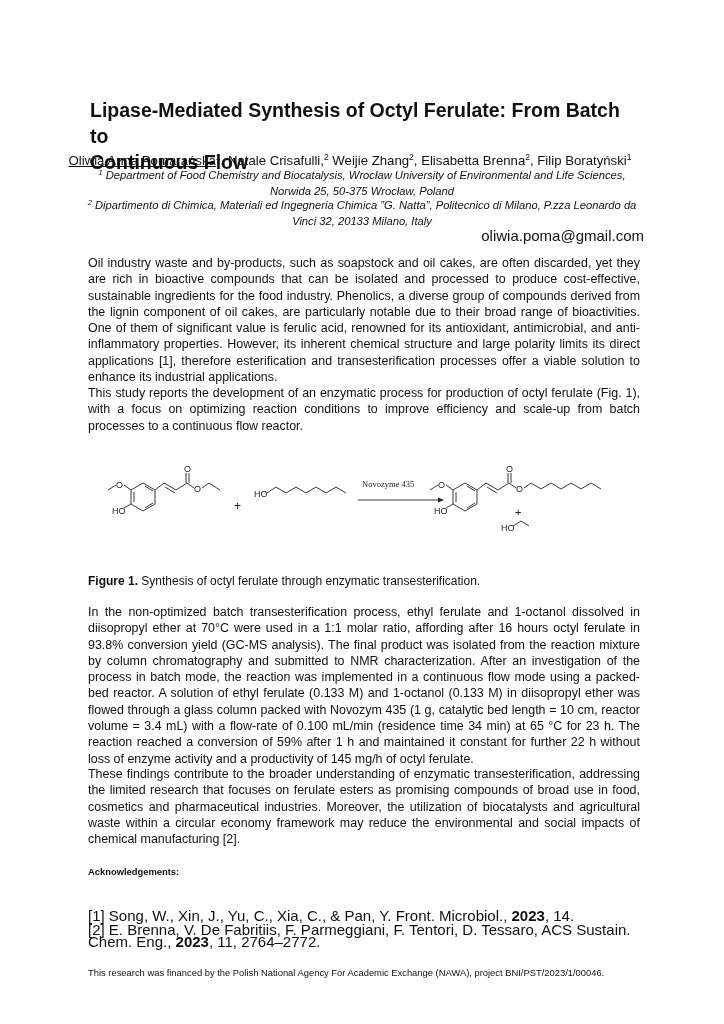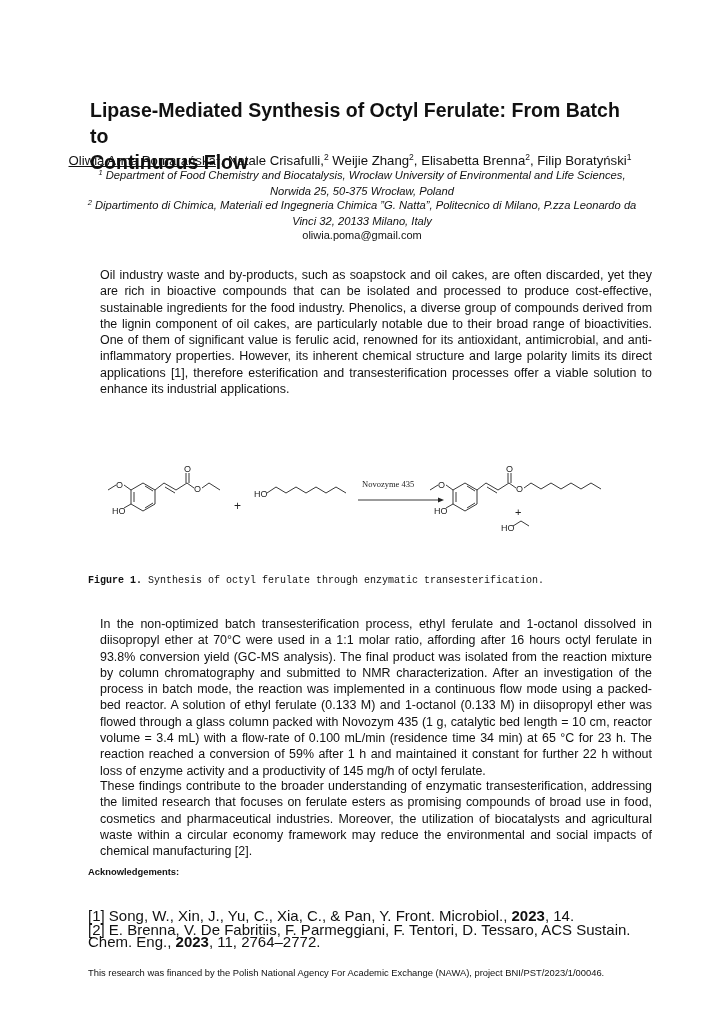--- a/index.html
+++ b/index.html
@@ -8,26 +8,26 @@
     .page { position: absolute; left: 0; top: 0; width: 724px; height: 1024px; }
     .title { position: absolute; left: 90px; width: 544px; top: 97px; text-align: left;
              font-weight: bold; font-size: 19.5px; line-height: 26px; color: #111; }
     .authors { position: absolute; left: 48px; width: 604px; top: 152px; text-align: center;
                font-size: 13.2px; line-height: 17px; }
     .authors sup { font-size: 8.5px; vertical-align: 5px; line-height: 0; }
     .authors .presenter { text-decoration: underline; }
     .affil { position: absolute; left: 80px; width: 564px; text-align: center;
              font-style: italic; font-size: 11.2px; line-height: 15.5px; }
     .affil sup { font-size: 7.5px; vertical-align: 4px; line-height: 0; }
-    .email { position: absolute; left: 80px; width: 564px; top: 228px; text-align: center;
-             font-size: 11px; line-height: 15px; }
+    .email { position: absolute; left: 80px; width: 564px; top: 228px; text-align: right;
+             font-size: 15px; line-height: 15px; }
     .para { position: absolute; left: 88px; width: 552px; text-align: justify;
-            font-size: 12.45px; line-height: 16.3px; margin: 12px; }
+            font-size: 12.45px; line-height: 16.3px; margin: 0; }
     .scheme { position: absolute; left: 100px; top: 460px; width: 540px; height: 90px; }
-    .fig-caption { position: absolute; left: 88px; top: 575px; font-size: 10px; line-height: 12px; font-family: Liberation Mono, monospace; }
+    .fig-caption { position: absolute; left: 88px; top: 575px; font-size: 12px; line-height: 12px; }
     .fig-caption b { font-weight: bold; }
     .ack-title { position: absolute; left: 88px; top: 866px; font-weight: bold; font-size: 9.4px; line-height: 12px; }
     .ack-text { position: absolute; left: 88px; top: 923px; font-size: 9.4px; line-height: 12px; width: 560px; margin-top: 44px; }
     .ref { position: absolute; left: 88px; font-size: 15px; line-height: 12px; width: 560px; }
     .ref b { font-weight: bold; }
     svg text { font-family: "Liberation Sans", sans-serif; }
     .serif-lbl { font-family: "Liberation Serif", serif; }
   </style>
 </head>
 <body>
@@ -49,20 +49,21 @@
   </div>
 
   <div class="affil" style="top:198px;">
     <div><sup>2</sup> <span>Dipartimento di Chimica, Materiali ed Ingegneria Chimica ”G. Natta”, Politecnico di Milano, P.zza Leonardo da</span></div>
     <div>Vinci 32, 20133 Milano, Italy</div>
   </div>
 
   <div class="email">oliwia.poma@gmail.com</div>
 
   <p class="para" style="top:255px;">Oil industry waste and by-products, such as soapstock and oil cakes, are often discarded, yet they are rich in bioactive compounds that can be isolated and processed to produce cost-effective, sustainable ingredients for the food industry. Phenolics, a diverse group of compounds derived from the lignin component of oil cakes, are particularly notable due to their broad range of bioactivities. One of them of significant value is ferulic acid, renowned for its antioxidant, antimicrobial, and anti-inflammatory properties. However, its inherent chemical structure and large polarity limits its direct applications [1], therefore esterification and transesterification processes offer a viable solution to enhance its industrial applications.</p>
+  <p class="para" style="top:385px;">This study reports the development of an enzymatic process for production of octyl ferulate (Fig. 1), with a focus on optimizing reaction conditions to improve efficiency and scale-up from batch processes to a continuous flow reactor.</p>
 
   <svg class="scheme" viewBox="0 0 540 90" xmlns="http://www.w3.org/2000/svg">
     <g stroke="#222" stroke-width="0.9" fill="none">
 
       <line x1="8" y1="30" x2="16" y2="25"></line>
       <line x1="24" y1="25" x2="31" y2="30"></line>
 
       <polygon points="31,30 43,23 55,30 55,44 43,51 31,44"></polygon>
       <line x1="34" y1="32" x2="34" y2="42"></line>
       <line x1="45" y1="26" x2="53" y2="31"></line>

